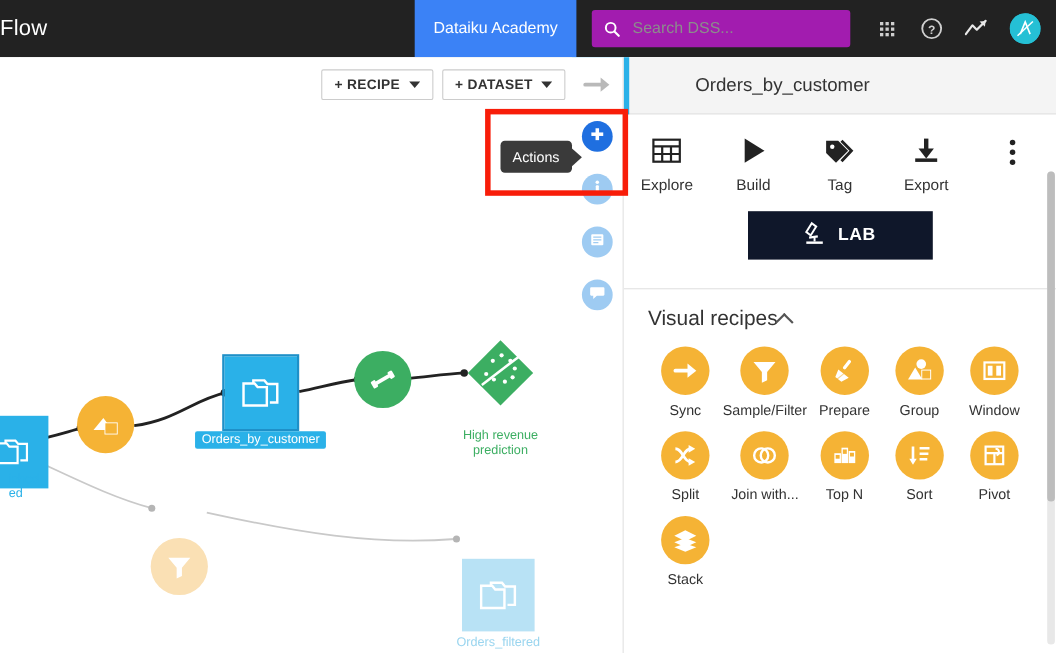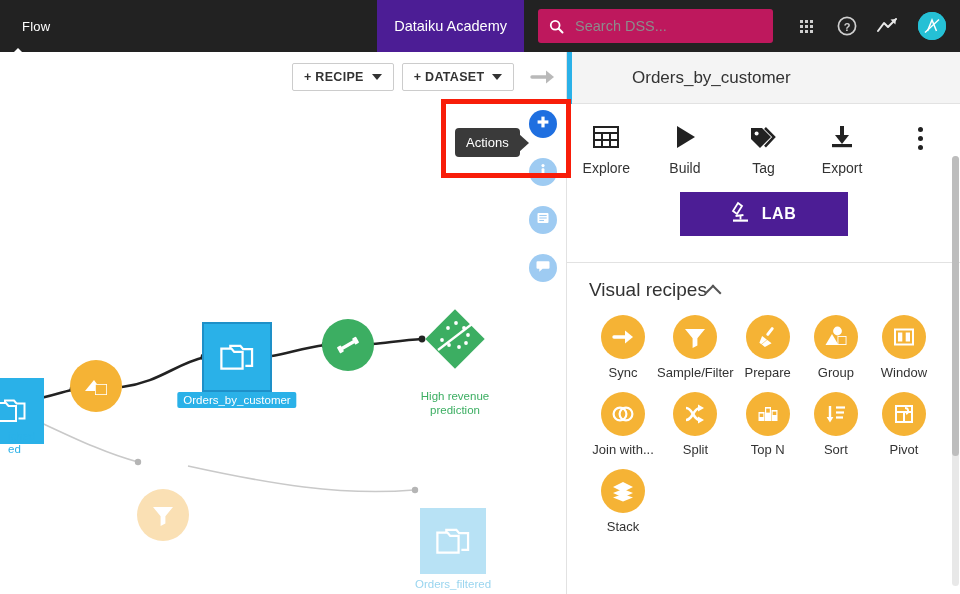--- a/index.html
+++ b/index.html
@@ -12,41 +12,41 @@
   #app { position: relative; width: 960px; height: 594px; }
 
   
   .topbar {
     position: absolute; top: 0; left: 0;
     width: 960px; height: 52px;
     background: #222222;
     display: flex; align-items: center;
   }
   .topbar-title {
-    color: #ffffff; font-size: 13px;
-    padding-left: 22px; letter-spacing: .2px;
+    color: #ffffff; font-size: 20px;
+    letter-spacing: .2px;
     position: relative;
   }
   .tab-caret {
     position: absolute; left: 10px; bottom: -22px;
     width: 0; height: 0;
     border-left: 8px solid transparent;
     border-right: 8px solid transparent;
     border-bottom: 8px solid #ffffff;
   }
   .topbar-spacer { flex: 1; }
   .academy-tab {
-    height: 52px; background: #4c1d95;
+    height: 52px; background: #3b82f6;
     display: flex; align-items: center; justify-content: center;
     padding: 0 17px; color: #ffffff; font-size: 14.5px;
   }
   .search-wrap {
     margin-left: 14px;
     width: 235px; height: 34px;
-    background: #be185d; border-radius: 3px;
+    background: #a21caf; border-radius: 3px;
     display: flex; align-items: center; padding: 0 11px;
   }
   .search-ico { width: 15px; height: 15px; flex: 0 0 auto; }
   .search-input {
     background: transparent; border: none; outline: none;
     color: #d8d8d8; font-size: 14.5px; margin-left: 11px;
     width: 100%; font-family: "Liberation Sans", sans-serif;
   }
   .search-input::placeholder { color: #8c8c8c; }
   .top-icons { display: flex; align-items: center; gap: 19px; padding: 0 14px 0 22px; }
@@ -178,21 +178,21 @@
   }
   .action-item {
     flex: 1; display: flex; flex-direction: column;
     align-items: center; gap: 7px; cursor: pointer;
   }
   .action-item span { font-size: 14px; color: #333333; }
   .kebab { display: flex; flex-direction: column; gap: 4px; align-items: center; padding-top: 3px; }
   .kebab i { width: 5px; height: 5px; border-radius: 50%; background: #222222; display: block; }
   .lab-wrap { display: flex; justify-content: center; padding-bottom: 26px; }
   .lab-btn {
-    width: 168px; height: 44px; background: #4c1d95;
+    width: 168px; height: 44px; background: #0f172a;
     color: #ffffff; font-size: 16px; font-weight: bold;
     display: flex; align-items: center; justify-content: center; gap: 11px;
     border: none; cursor: pointer; letter-spacing: .5px;
     font-family: "Liberation Sans", sans-serif;
   }
   .section {
     border-top: 1px solid #e2e2e2;
     padding: 16px 22px 0 22px;
     flex: 1; overflow: hidden;
   }
@@ -594,37 +594,37 @@
                 <rect x="7" y="8.5" width="4.3" height="9" fill="#ffffff"></rect>
                 <rect x="14.7" y="8.5" width="4.3" height="9" fill="#ffffff"></rect>
               </svg>
           </span>
           <span>Window</span>
         </div>
 
         <div class="recipe-item">
           <span class="recipe-ic">
             <svg width="26" height="26" viewBox="0 0 26 26">
-                <circle cx="10" cy="13" r="6.4" fill="none" stroke="#ffffff" stroke-width="2.2"></circle>
-                <circle cx="16" cy="13" r="6.4" fill="none" stroke="#ffffff" stroke-width="2.2"></circle>
-              </svg>
-          </span>
-          <span>Join with...</span>
-        </div>
-
-        <div class="recipe-item">
-          <span class="recipe-ic">
-            <svg width="26" height="26" viewBox="0 0 26 26">
                 <path d="M4 7 C11 7 11 19 18 19" fill="none" stroke="#ffffff" stroke-width="2.6"></path>
                 <path d="M4 19 C11 19 11 7 18 7" fill="none" stroke="#ffffff" stroke-width="2.6"></path>
                 <polygon points="16,3.5 22,7 16,10.5" fill="#ffffff"></polygon>
                 <polygon points="16,15.5 22,19 16,22.5" fill="#ffffff"></polygon>
               </svg>
           </span>
           <span>Split</span>
+        </div>
+
+        <div class="recipe-item">
+          <span class="recipe-ic">
+            <svg width="26" height="26" viewBox="0 0 26 26">
+                <circle cx="10" cy="13" r="6.4" fill="none" stroke="#ffffff" stroke-width="2.2"></circle>
+                <circle cx="16" cy="13" r="6.4" fill="none" stroke="#ffffff" stroke-width="2.2"></circle>
+              </svg>
+          </span>
+          <span>Join with...</span>
         </div>
 
         <div class="recipe-item">
           <span class="recipe-ic">
             <svg width="26" height="26" viewBox="0 0 26 26">
                 <rect x="10" y="6" width="6" height="14" fill="#ffffff"></rect>
                 <rect x="3.5" y="11" width="6" height="9" fill="#ffffff"></rect>
                 <rect x="16.5" y="9" width="6" height="11" fill="#ffffff"></rect>
                 <rect x="11.2" y="7.6" width="3.6" height="4" fill="#f5b335"></rect>
                 <rect x="4.7" y="12.6" width="3.6" height="3.4" fill="#f5b335"></rect>

